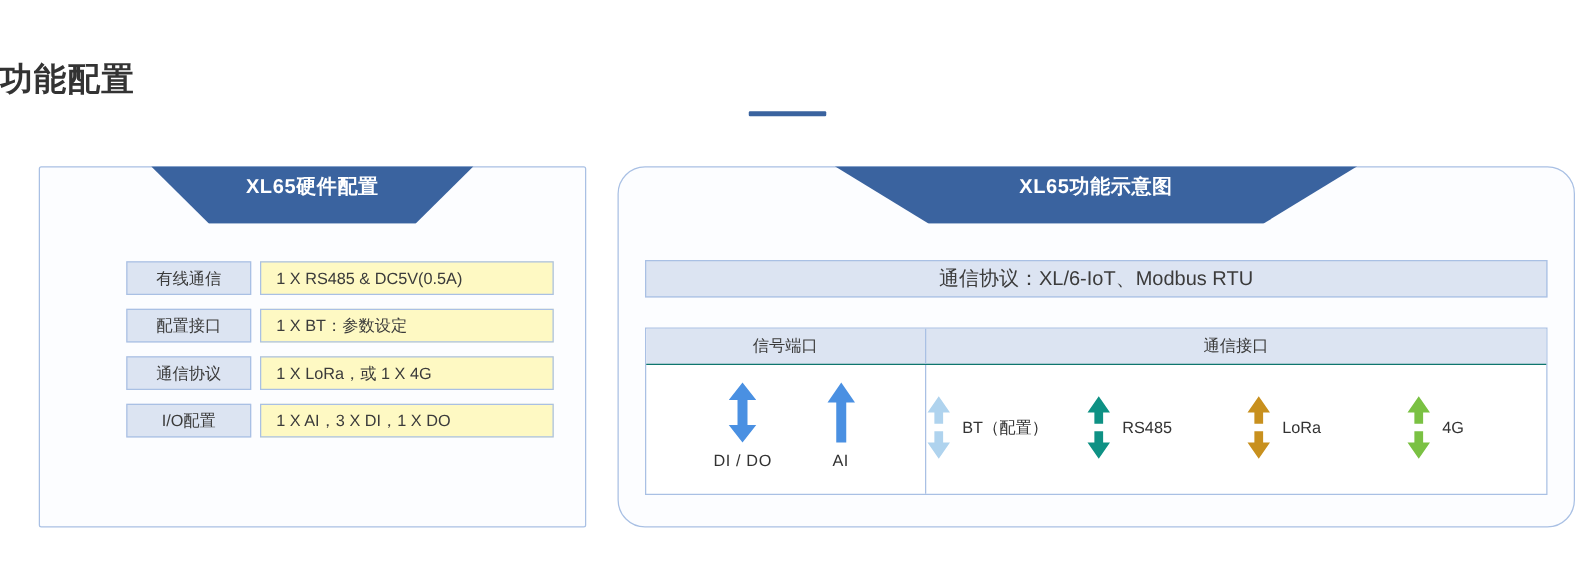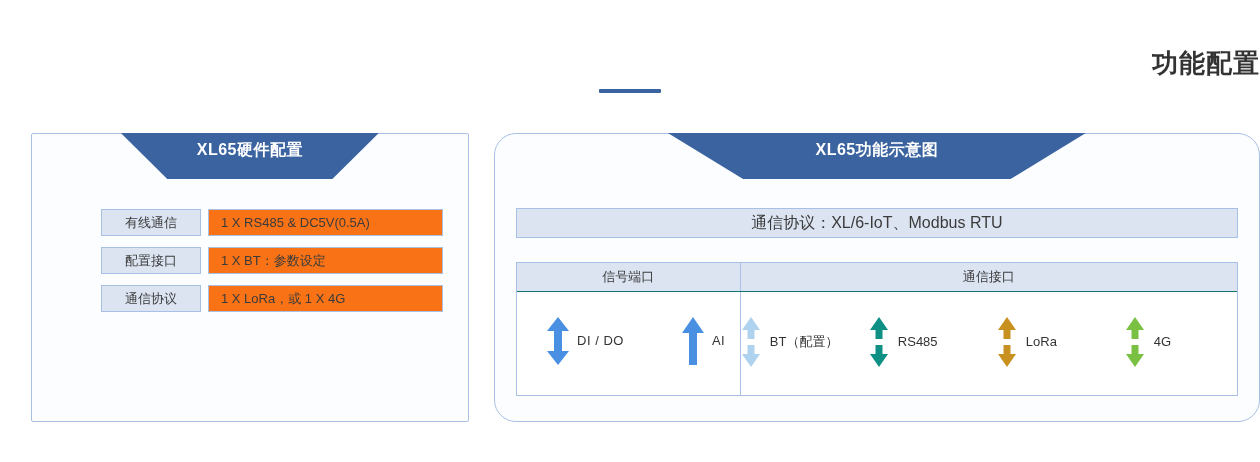--- a/index.html
+++ b/index.html
@@ -12,21 +12,21 @@
     background: #ffffff;
     font-family: "Liberation Sans", "DejaVu Sans", sans-serif;
     color: #333333;
     overflow: hidden;
     position: relative;
   }
 
   
   .page-title-wrap {
     width: 100%;
-    text-align: right;
+    text-align: left;
     padding-top: 48px;
     box-sizing: border-box;
   }
   .page-title {
     font-size: 26px;
     font-weight: bold;
     color: #333333;
     letter-spacing: 1px;
     line-height: 1.2;
   }
@@ -110,21 +110,21 @@
     box-sizing: border-box;
     display: flex;
     align-items: center;
     justify-content: center;
     font-size: 13px;
     color: #3b3b3b;
   }
   .spec-value {
     flex: 1;
     margin-left: 7px;
-    background: #f97316;
+    background: #fef9c3;
     border: 1px solid #A9C0E4;
     box-sizing: border-box;
     display: flex;
     align-items: center;
     padding-left: 12px;
     font-size: 13px;
     color: #3b3b3b;
   }
 
   
@@ -190,24 +190,23 @@
     flex: 1;
     display: flex;
     align-items: center;
     justify-content: center;
     gap: 16px;
     padding-bottom: 4px;
   }
 
   .port-item {
     display: flex;
-    flex-direction: row;
+    flex-direction: column;
     align-items: center;
     gap: 6px;
-    margin-left: 14px;
   }
   .port-label {
     font-size: 13px;
     color: #333333;
     letter-spacing: 0.5px;
   }
 
   .comm-item {
     display: flex;
     flex-direction: row;
@@ -245,20 +244,24 @@
       <div class="spec-row">
         <div class="spec-label">配置接口</div>
         <div class="spec-value">1 X BT：参数设定</div>
       </div>
 
       <div class="spec-row">
         <div class="spec-label">通信协议</div>
         <div class="spec-value">1 X LoRa，或 1 X 4G</div>
       </div>
 
+      <div class="spec-row">
+        <div class="spec-label">I/O配置</div>
+        <div class="spec-value">1 X AI，3 X DI，1 X DO</div>
+      </div>
 
     </div>
   </div>
 
   <div class="panel panel-right">
     <div class="banner banner-right">XL65功能示意图</div>
 
     <div class="protocol-bar">通信协议：XL/6-IoT、Modbus RTU</div>
 
     <div class="io-table">

